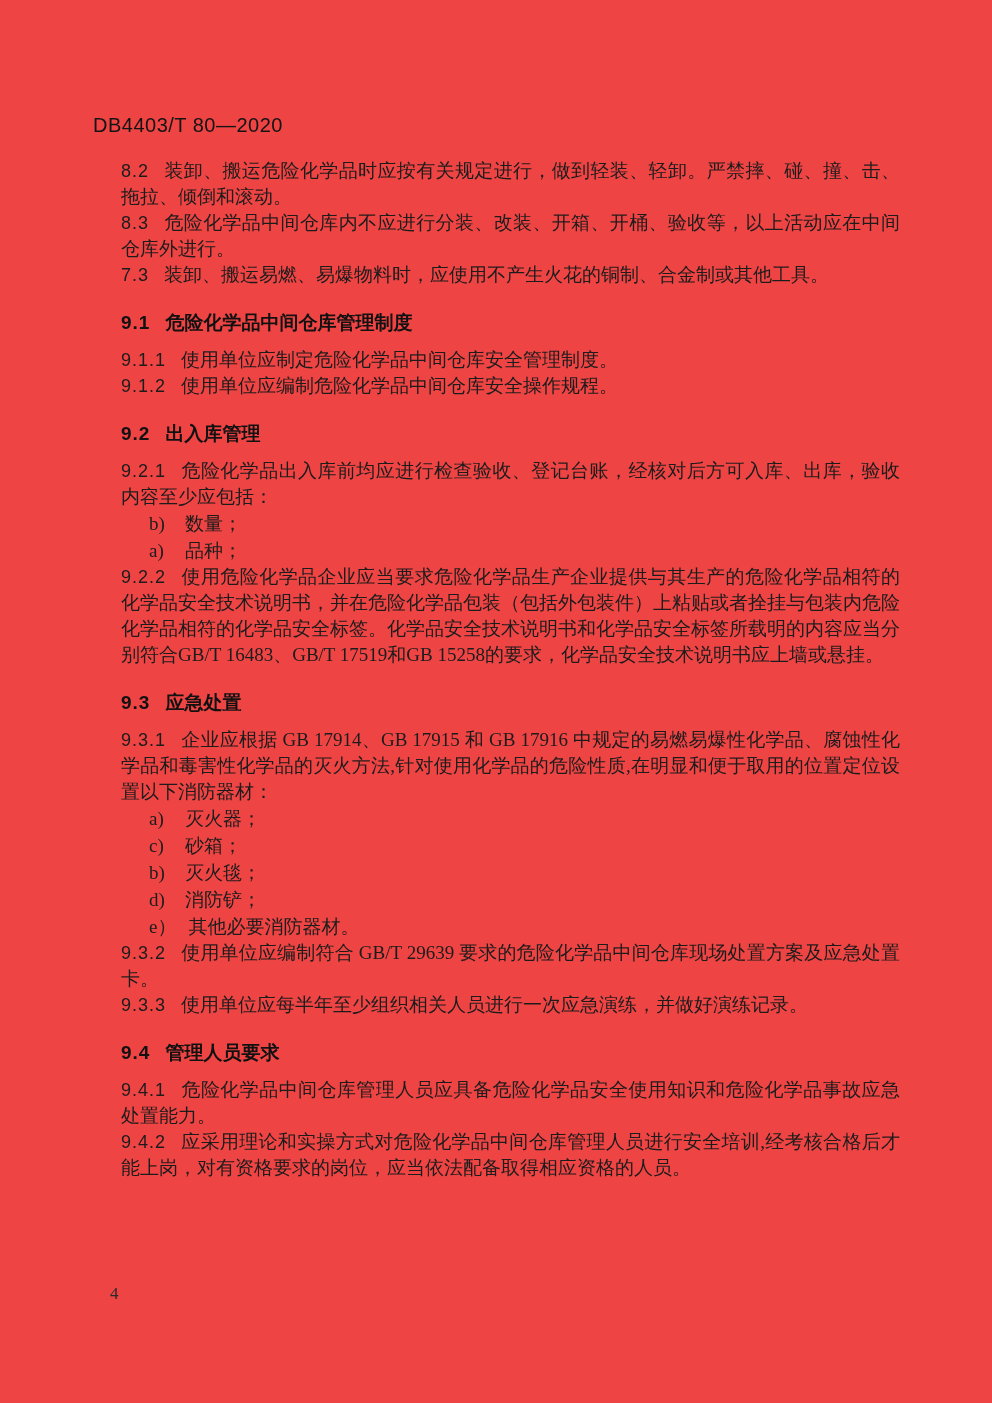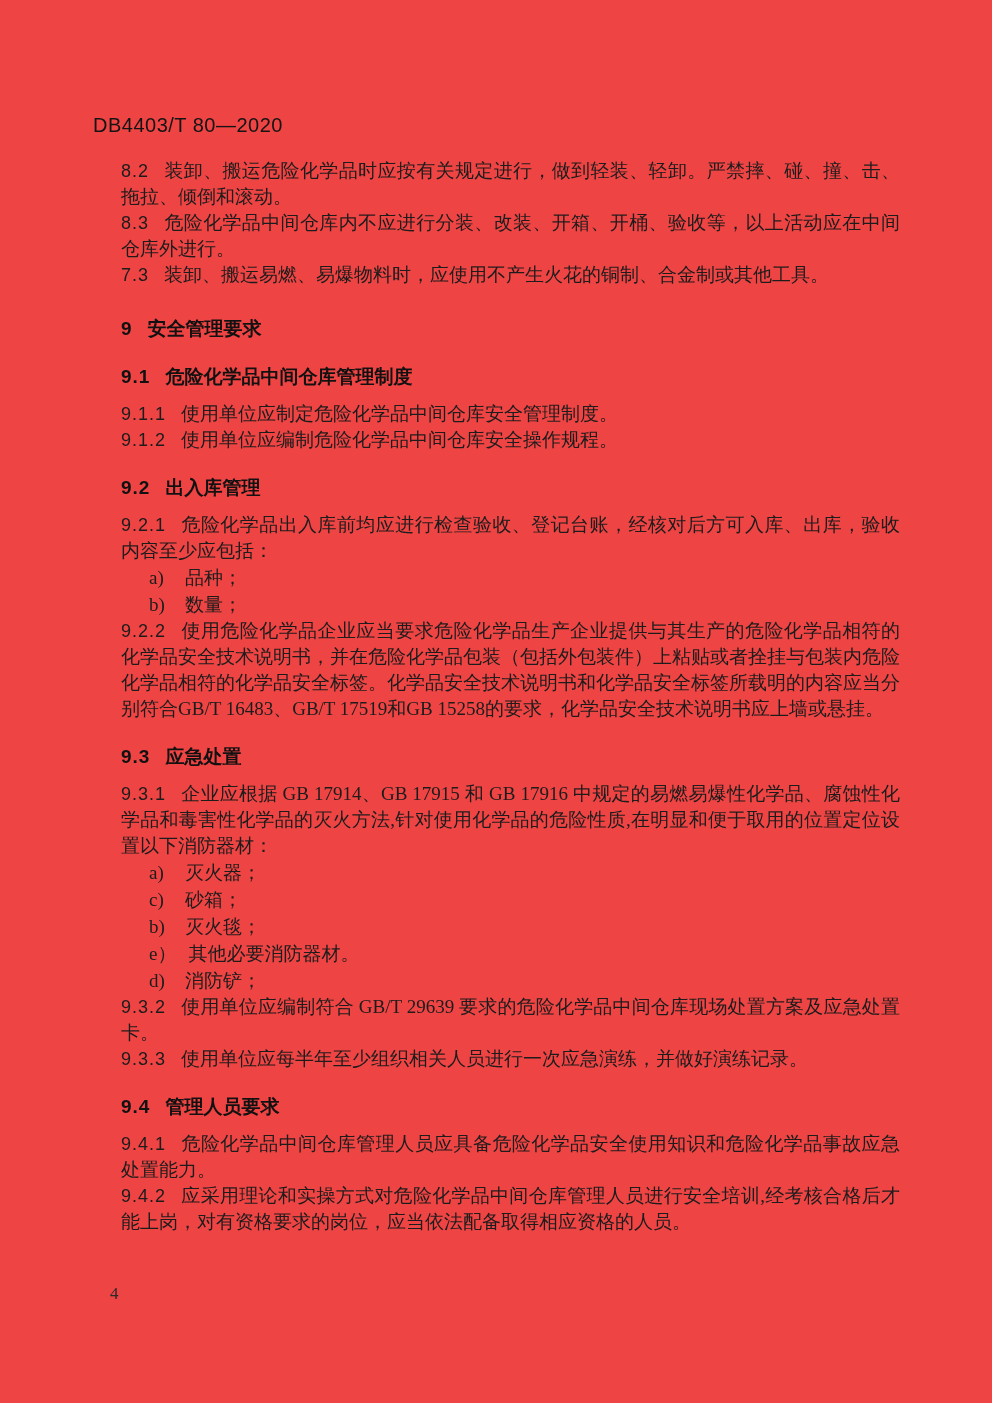--- a/index.html
+++ b/index.html
@@ -96,36 +96,35 @@
 <body>
 
 <div class="page">
 
   <div class="doc-header">DB4403/T 80—2020</div>
 
   <div class="doc-content" id="doc-content">
       <p class="para"><span class="num">8.2</span><span>装卸、搬运危险化学品时应按有关规定进行，做到轻装、轻卸。严禁摔、碰、撞、击、拖拉、倾倒和滚动。</span></p>
       <p class="para"><span class="num">8.3</span><span>危险化学品中间仓库内不应进行分装、改装、开箱、开桶、验收等，以上活动应在中间仓库外进行。</span></p>
       <p class="para"><span class="num">7.3</span><span>装卸、搬运易燃、易爆物料时，应使用不产生火花的铜制、合金制或其他工具。</span></p>
-      <p class="heading1"><span class="num">9</span><span>安全管理要求</span></p>
       <p class="heading2"><span class="num">9.1</span><span>危险化学品中间仓库管理制度</span></p>
       <p class="para"><span class="num">9.1.1</span><span>使用单位应制定危险化学品中间仓库安全管理制度。</span></p>
       <p class="para"><span class="num">9.1.2</span><span>使用单位应编制危险化学品中间仓库安全操作规程。</span></p>
       <p class="heading2"><span class="num">9.2</span><span>出入库管理</span></p>
       <p class="para"><span class="num">9.2.1</span><span>危险化学品出入库前均应进行检查验收、登记台账，经核对后方可入库、出库，验收内容至少应包括：</span></p>
+      <p class="list-item"><span class="item-label">b)</span><span>数量；</span></p>
       <p class="list-item"><span class="item-label">a)</span><span>品种；</span></p>
-      <p class="list-item"><span class="item-label">b)</span><span>数量；</span></p>
       <p class="para"><span class="num">9.2.2</span><span>使用危险化学品企业应当要求危险化学品生产企业提供与其生产的危险化学品相符的化学品安全技术说明书，并在危险化学品包装（包括外包装件）上粘贴或者拴挂与包装内危险化学品相符的化学品安全标签。化学品安全技术说明书和化学品安全标签所载明的内容应当分别符合GB/T 16483、GB/T 17519和GB 15258的要求，化学品安全技术说明书应上墙或悬挂。</span></p>
       <p class="heading2"><span class="num">9.3</span><span>应急处置</span></p>
       <p class="para"><span class="num">9.3.1</span><span>企业应根据 GB 17914、GB 17915 和 GB 17916 中规定的易燃易爆性化学品、腐蚀性化学品和毒害性化学品的灭火方法,针对使用化学品的危险性质,在明显和便于取用的位置定位设置以下消防器材：</span></p>
       <p class="list-item"><span class="item-label">a)</span><span>灭火器；</span></p>
       <p class="list-item"><span class="item-label">c)</span><span>砂箱；</span></p>
       <p class="list-item"><span class="item-label">b)</span><span>灭火毯；</span></p>
+      <p class="list-item"><span class="item-label">d)</span><span>消防铲；</span></p>
       <p class="list-item"><span class="item-label">e）</span><span>其他必要消防器材。</span></p>
-      <p class="list-item"><span class="item-label">d)</span><span>消防铲；</span></p>
       <p class="para"><span class="num">9.3.2</span><span>使用单位应编制符合 GB/T  29639 要求的危险化学品中间仓库现场处置方案及应急处置卡。</span></p>
       <p class="para"><span class="num">9.3.3</span><span>使用单位应每半年至少组织相关人员进行一次应急演练，并做好演练记录。</span></p>
       <p class="heading2"><span class="num">9.4</span><span>管理人员要求</span></p>
       <p class="para"><span class="num">9.4.1</span><span>危险化学品中间仓库管理人员应具备危险化学品安全使用知识和危险化学品事故应急处置能力。</span></p>
       <p class="para"><span class="num">9.4.2</span><span>应采用理论和实操方式对危险化学品中间仓库管理人员进行安全培训,经考核合格后才能上岗，对有资格要求的岗位，应当依法配备取得相应资格的人员。</span></p>
     </div>
 
   <div class="page-number">4</div>
 
 </div>

